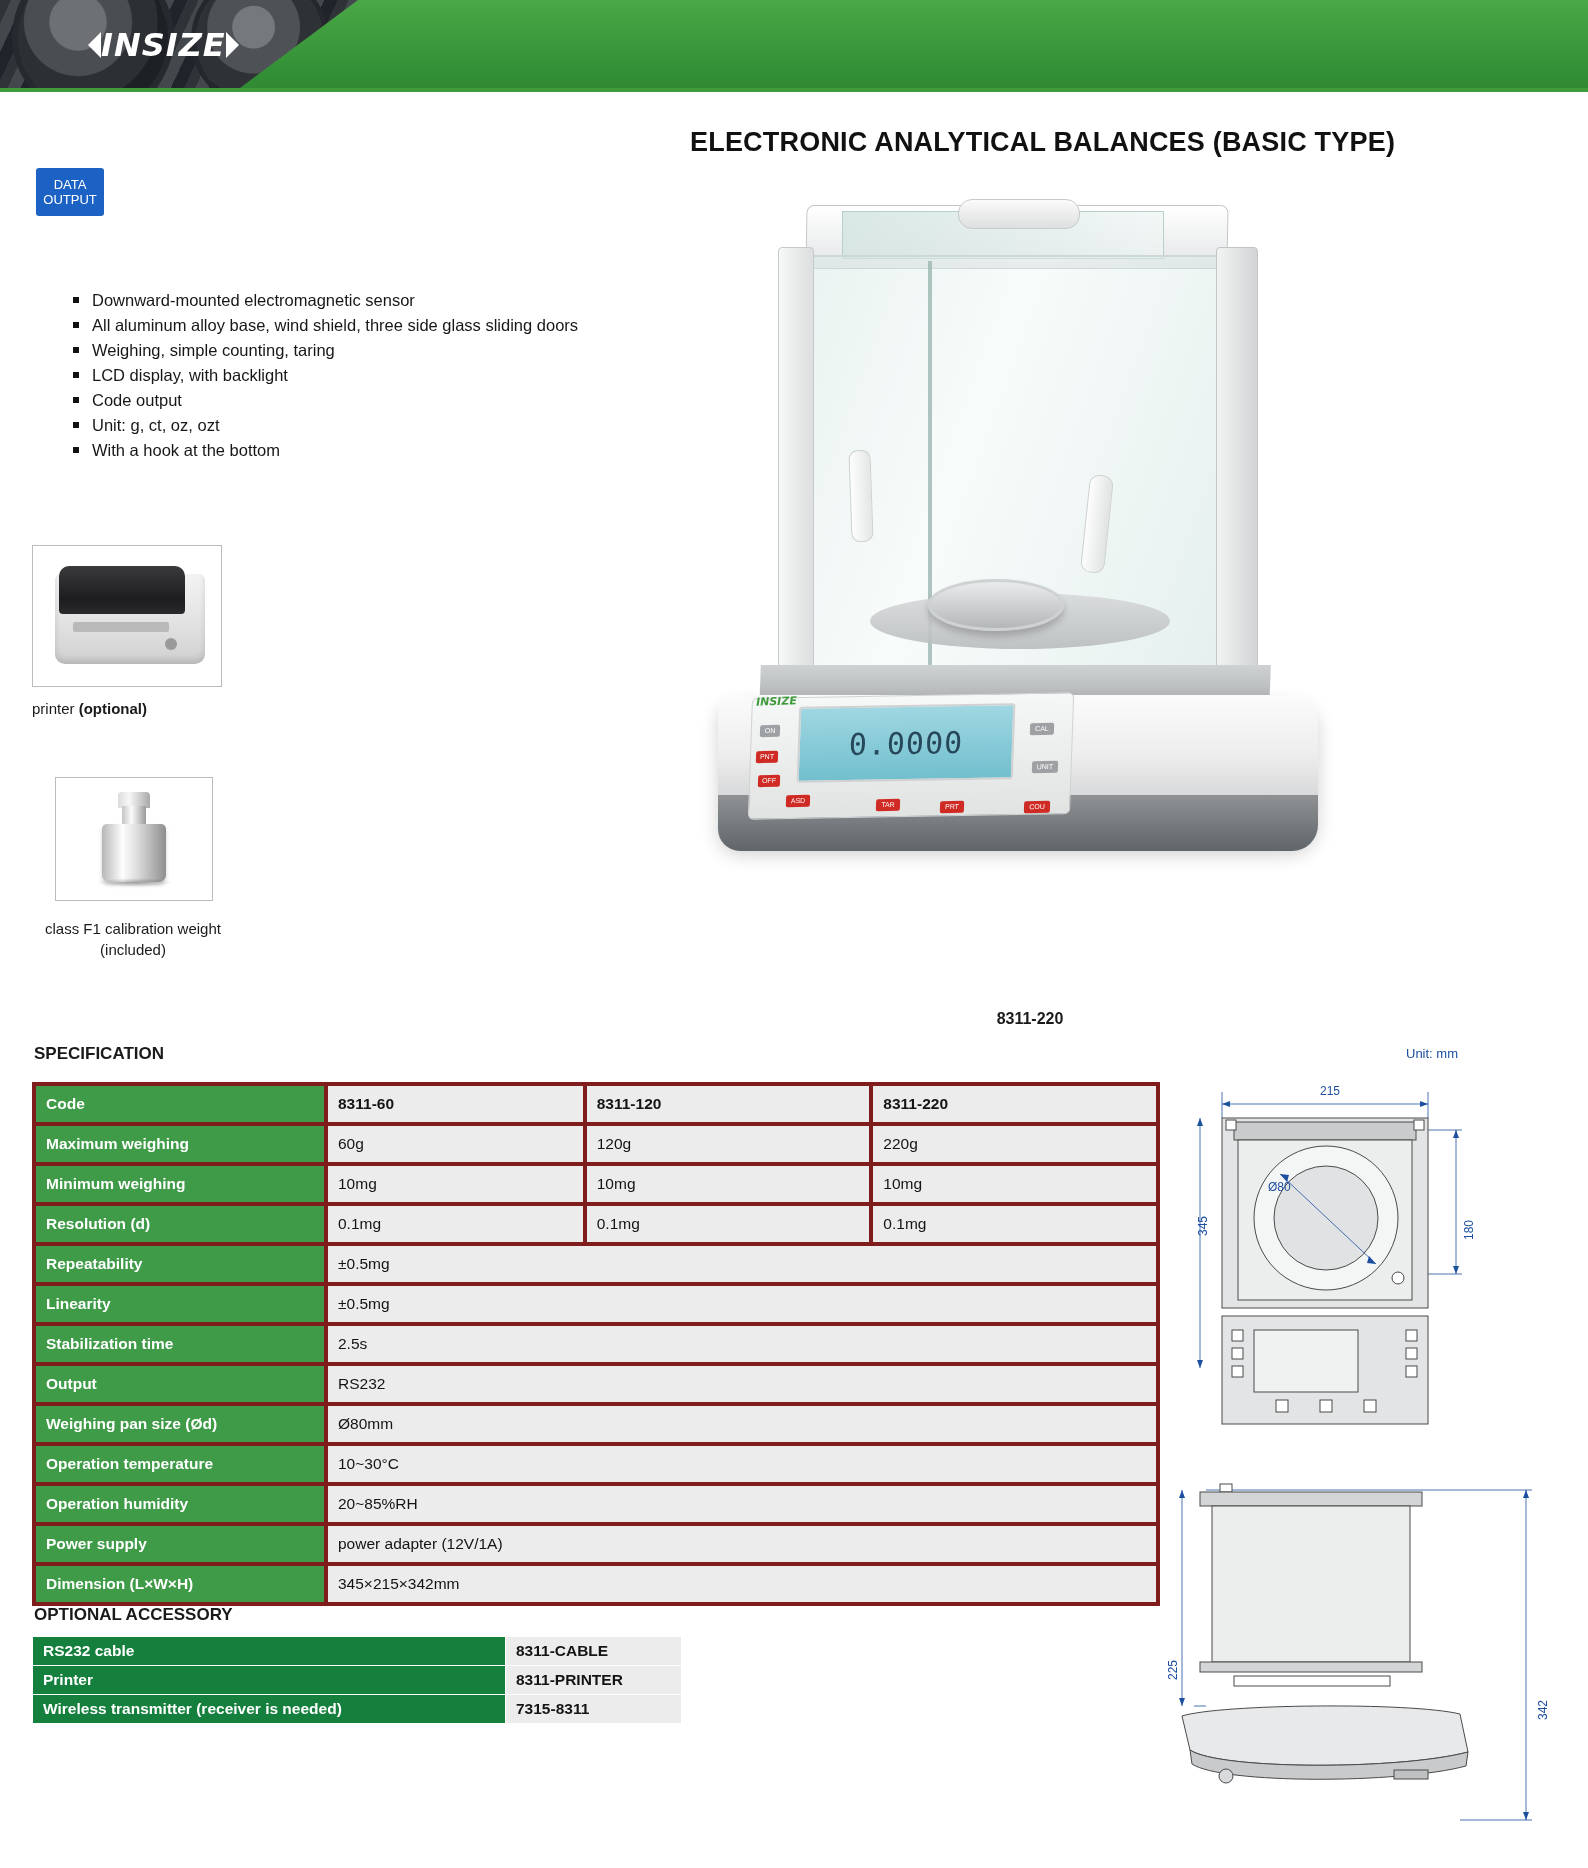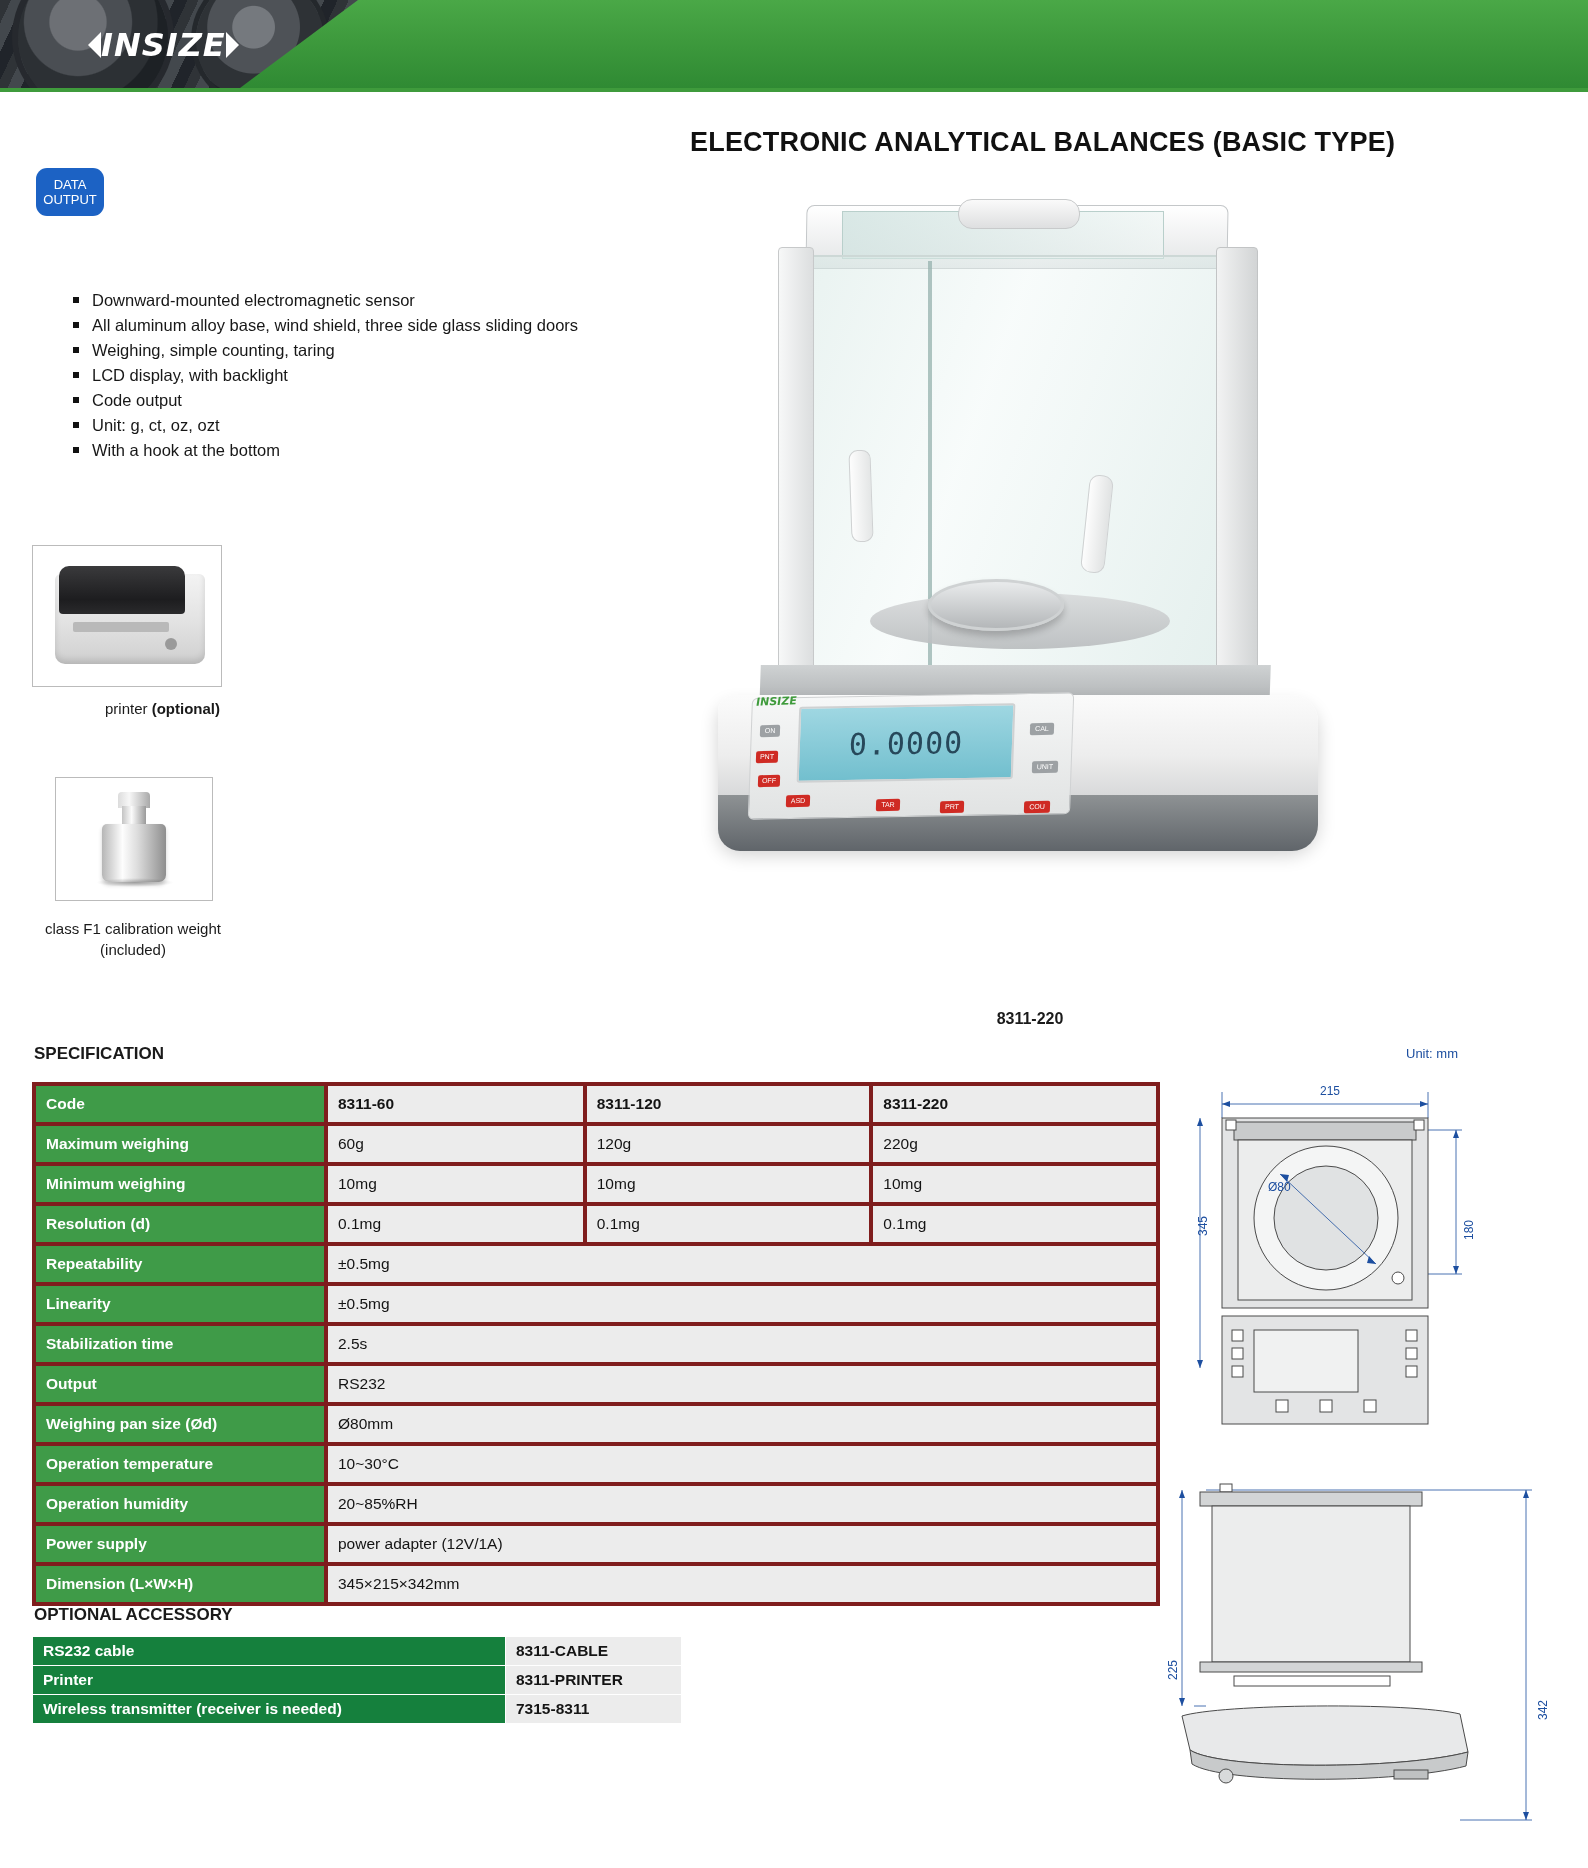--- a/index.html
+++ b/index.html
@@ -106,21 +106,21 @@
     color: #111;
     letter-spacing: .2px;
   }
 
   
   .data-badge {
     position: absolute;
     left: 36px; top: 168px;
     width: 68px; height: 48px;
     background: #1c62c4;
-    border-radius: 11px;
+    border-radius: 3px;
     color: #fff;
     font-size: 13px;
     line-height: 15px;
     text-align: center;
     padding-top: 9px;
     box-sizing: border-box;
   }
 
   
   .features {
@@ -180,21 +180,21 @@
     position: absolute;
     left: 132px; top: 92px;
     width: 12px; height: 12px;
     border-radius: 50%;
     background: #9a9a9a;
   }
   .printer-caption {
     position: absolute;
     left: 32px; top: 700px;
     width: 188px;
-    text-align: right;
+    text-align: left;
     font-size: 15px;
   }
   .printer-caption b { font-weight: bold; }
 
   .weight-box {
     position: absolute;
     left: 55px; top: 777px;
     width: 156px; height: 122px;
     border: 1px solid #bbb;
     background: #fff;

